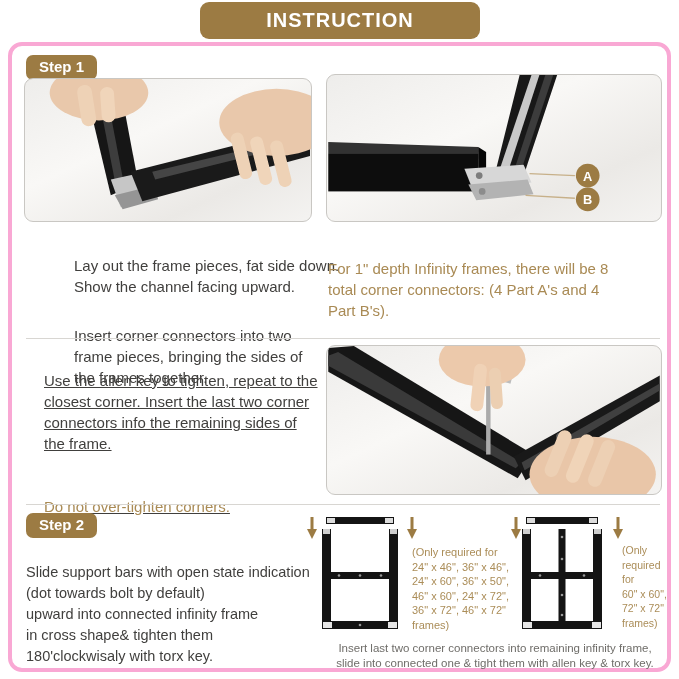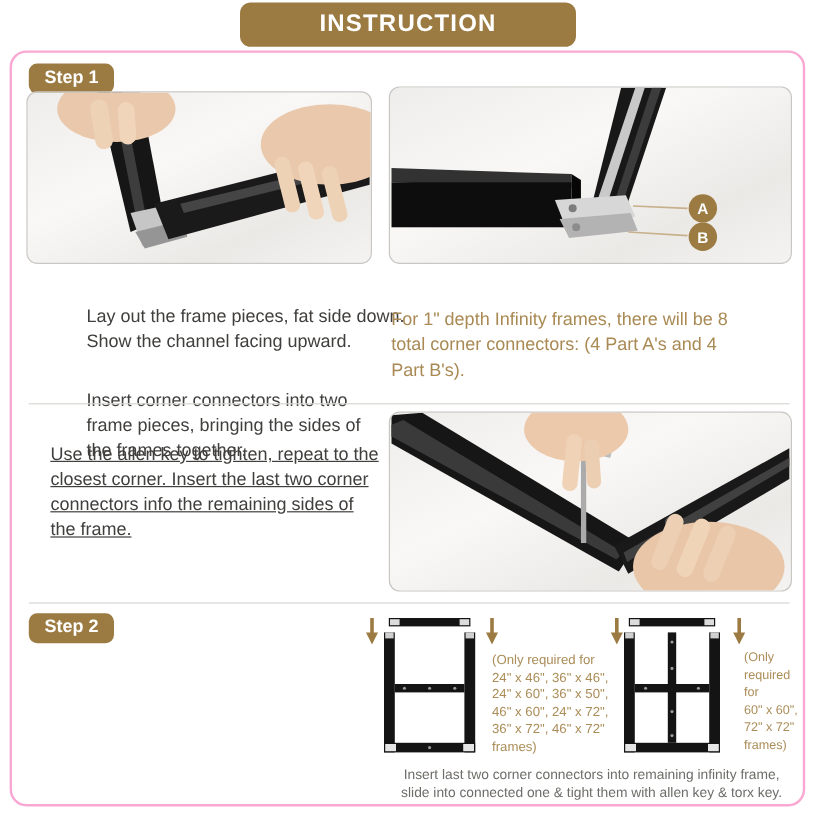--- a/index.html
+++ b/index.html
@@ -9,21 +9,21 @@
 
   .banner {
     position:absolute; left:200px; top:2px; width:280px; height:37px;
     background:#9c7b43; border-radius:9px; color:#ffffff;
     font-size:20px; font-weight:bold; letter-spacing:1px;
     display:flex; align-items:center; justify-content:center;
   }
 
   .panel {
     position:absolute; left:8px; top:42px; width:663px; height:630px;
-    border:2px solid #f9a8d4; border-radius:14px; background:#ffffff;
+    border:4px solid #f9a8d4; border-radius:14px; background:#ffffff;
   }
 
   .badge {
     position:absolute; background:#9c7b43; color:#ffffff;
     font-size:15px; font-weight:bold; border-radius:7px;
     padding:3px 13px 4px 13px; line-height:18px;
   }
 
   .photo {
     position:absolute; border:1px solid #c9c7c3; border-radius:9px;
@@ -140,20 +140,21 @@
     </div>
 
     <div class="divider" style="top:292px;"></div>
 
     <div class="txt" style="left:32px; top:303px; width:300px;text-decoration:underline;">
       <span>Use the allen key to tighten, repeat to the
 closest corner. Insert the last two corner
 connectors info the remaining sides of
 the frame.</span>
       <br>
+      <span class="gold-text">Do not over-tighten corners.</span>
     </div>
 
     <div class="photo" style="left:314px; top:299px; width:336px; height:150px;">
       <svg viewBox="0 0 336 150">
 
         <polygon points="0,2 26,0 208,110 192,134 0,26" fill="#161616"></polygon>
         <polygon points="0,10 10,6 196,118 190,124 0,20" fill="#3a3a3a"></polygon>
         <polygon points="188,112 336,30 336,56 200,136" fill="#191919"></polygon>
         <polygon points="196,118 336,38 336,45 199,126" fill="#404040"></polygon>
 
@@ -170,20 +171,27 @@
         <rect x="226" y="84" width="14" height="50" rx="7" fill="#edd0b4" transform="rotate(22 233 109)"></rect>
         <rect x="248" y="88" width="14" height="52" rx="7" fill="#f0d4b8" transform="rotate(22 255 114)"></rect>
         <rect x="270" y="94" width="14" height="50" rx="7" fill="#edd0b4" transform="rotate(22 277 119)"></rect>
       </svg>
     </div>
 
     <div class="divider" style="top:458px;"></div>
 
     <div class="badge" style="left:14px; top:467px;">Step 2</div>
 
+    <div class="txt" style="left:14px; top:495px; width:292px; font-size:14.5px;">
+      <span>Slide support bars with open state indication
+(dot towards bolt by default)
+upward into connected infinity frame
+in cross shape&amp; tighten them
+180'clockwisaly with torx key.</span>
+    </div>
 
     <div class="down-arrow" style="left:294px; top:471px;">
       <svg viewBox="0 0 12 22">
           <rect x="4.5" y="0" width="3" height="13" fill="#9c7b43"></rect>
           <polygon points="1,12 11,12 6,22" fill="#9c7b43"></polygon>
         </svg>
     </div>
     <div class="down-arrow" style="left:394px; top:471px;">
       <svg viewBox="0 0 12 22">
           <rect x="4.5" y="0" width="3" height="13" fill="#9c7b43"></rect>

